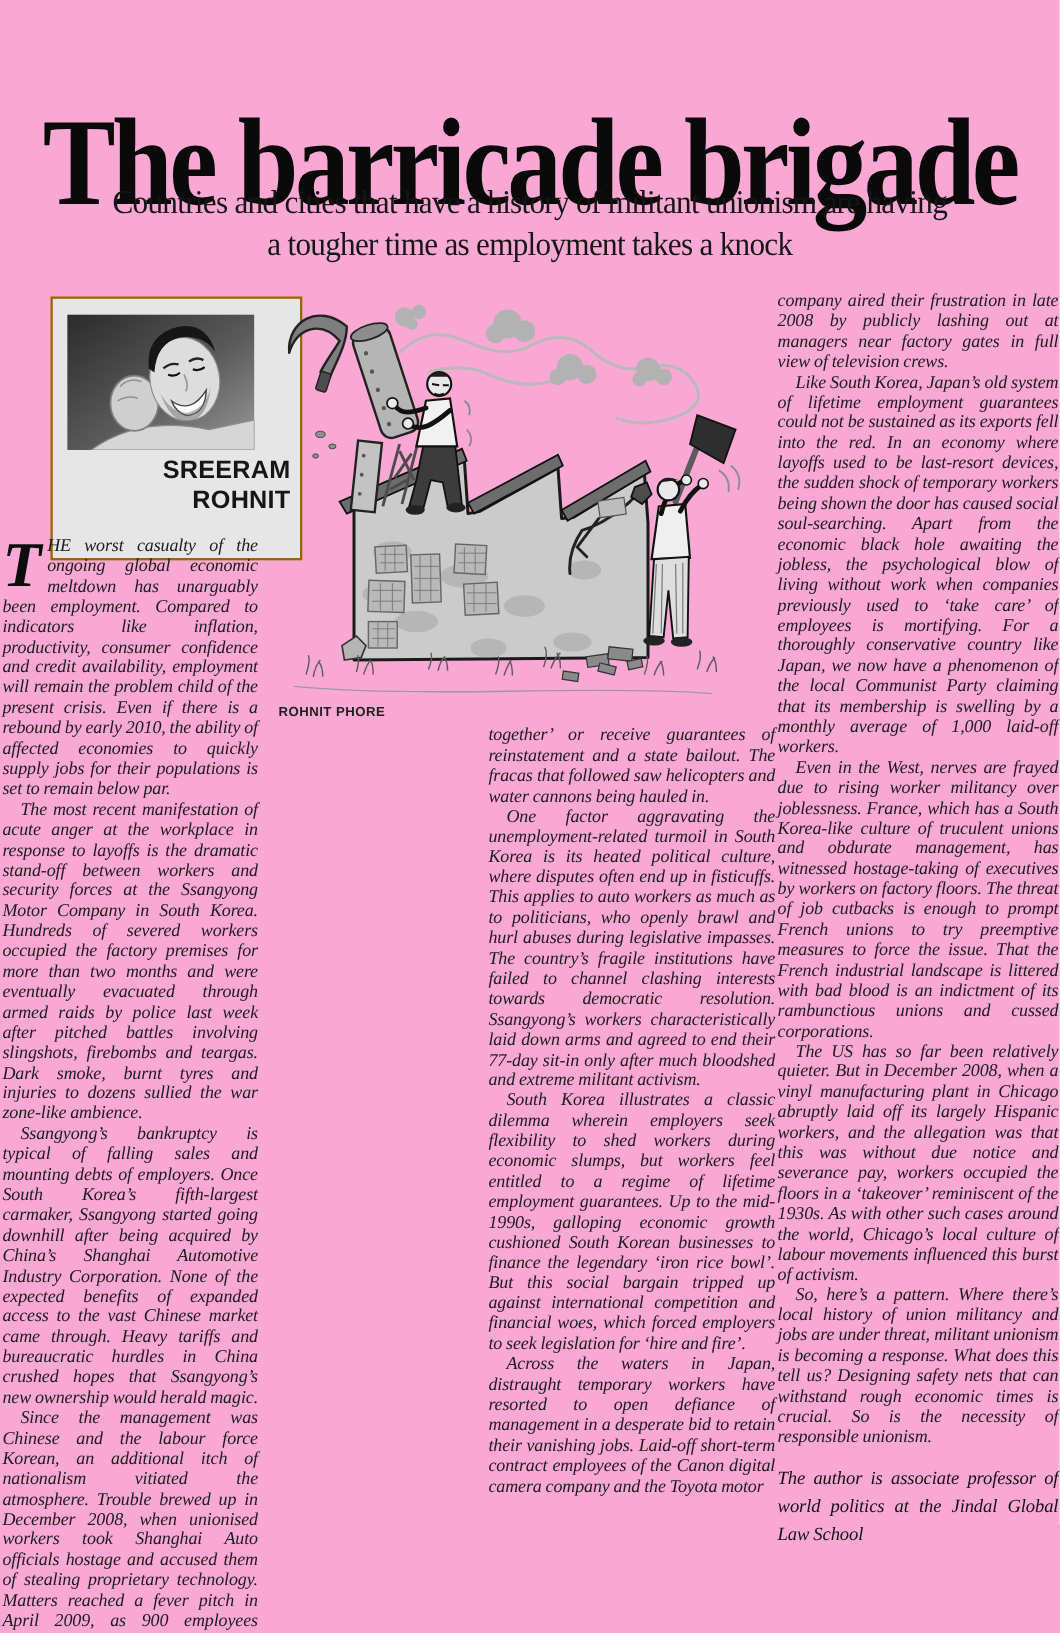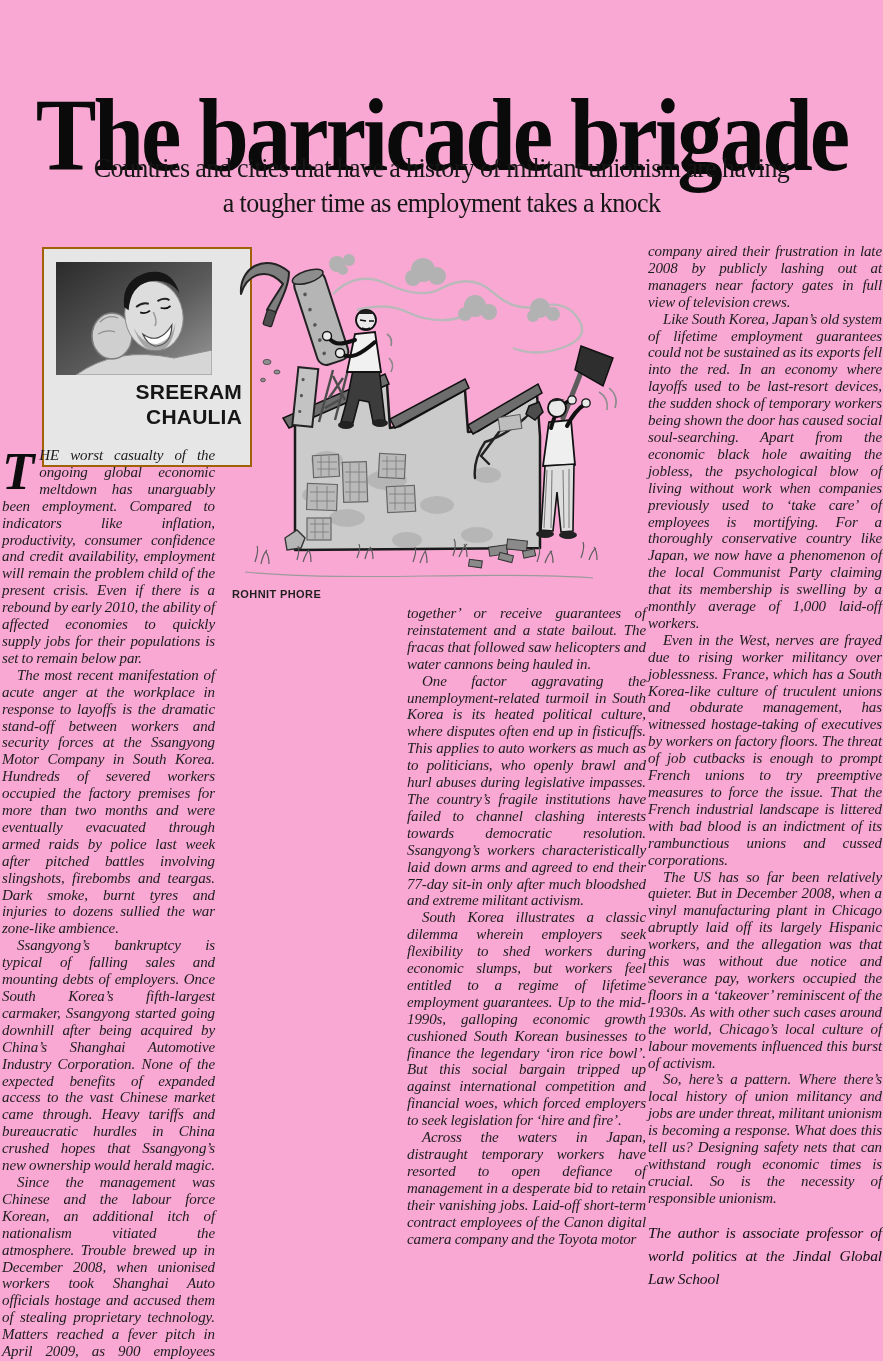--- a/index.html
+++ b/index.html
@@ -102,21 +102,21 @@
 
         <path d="M98,50 q3,10 -1,14" stroke="#9a9a9a" stroke-width="1.5" fill="none"></path>
 
         <path d="M84,70 Q98,84 114,66 Q110,86 94,84 Q86,80 84,70 Z" fill="#ffffff" stroke="#444" stroke-width="1.2"></path>
 
         <path d="M76,62 Q80,88 96,90 Q112,88 118,64 Q112,80 96,82 Q82,80 76,62 Z" fill="#6f6f6f" opacity="0.5"></path>
       </g>
     </svg>
     <div class="author-name">
       <div>SREERAM</div>
-      <div>CHAULIA</div>
+      <div>ROHNIT</div>
     </div>
   </div>
 
   <div class="cartoon">
     <svg viewBox="0 0 383 336">
 
       <g stroke="#b9b9b9" stroke-width="2.4" fill="none">
         <path d="M96,44 Q120,20 150,34 Q185,50 205,38 Q235,22 258,44 Q278,62 305,56 Q330,50 342,70 Q352,86 330,96 Q300,108 276,98"></path>
         <path d="M120,60 Q150,52 170,62 Q200,76 228,66"></path>
       </g>

